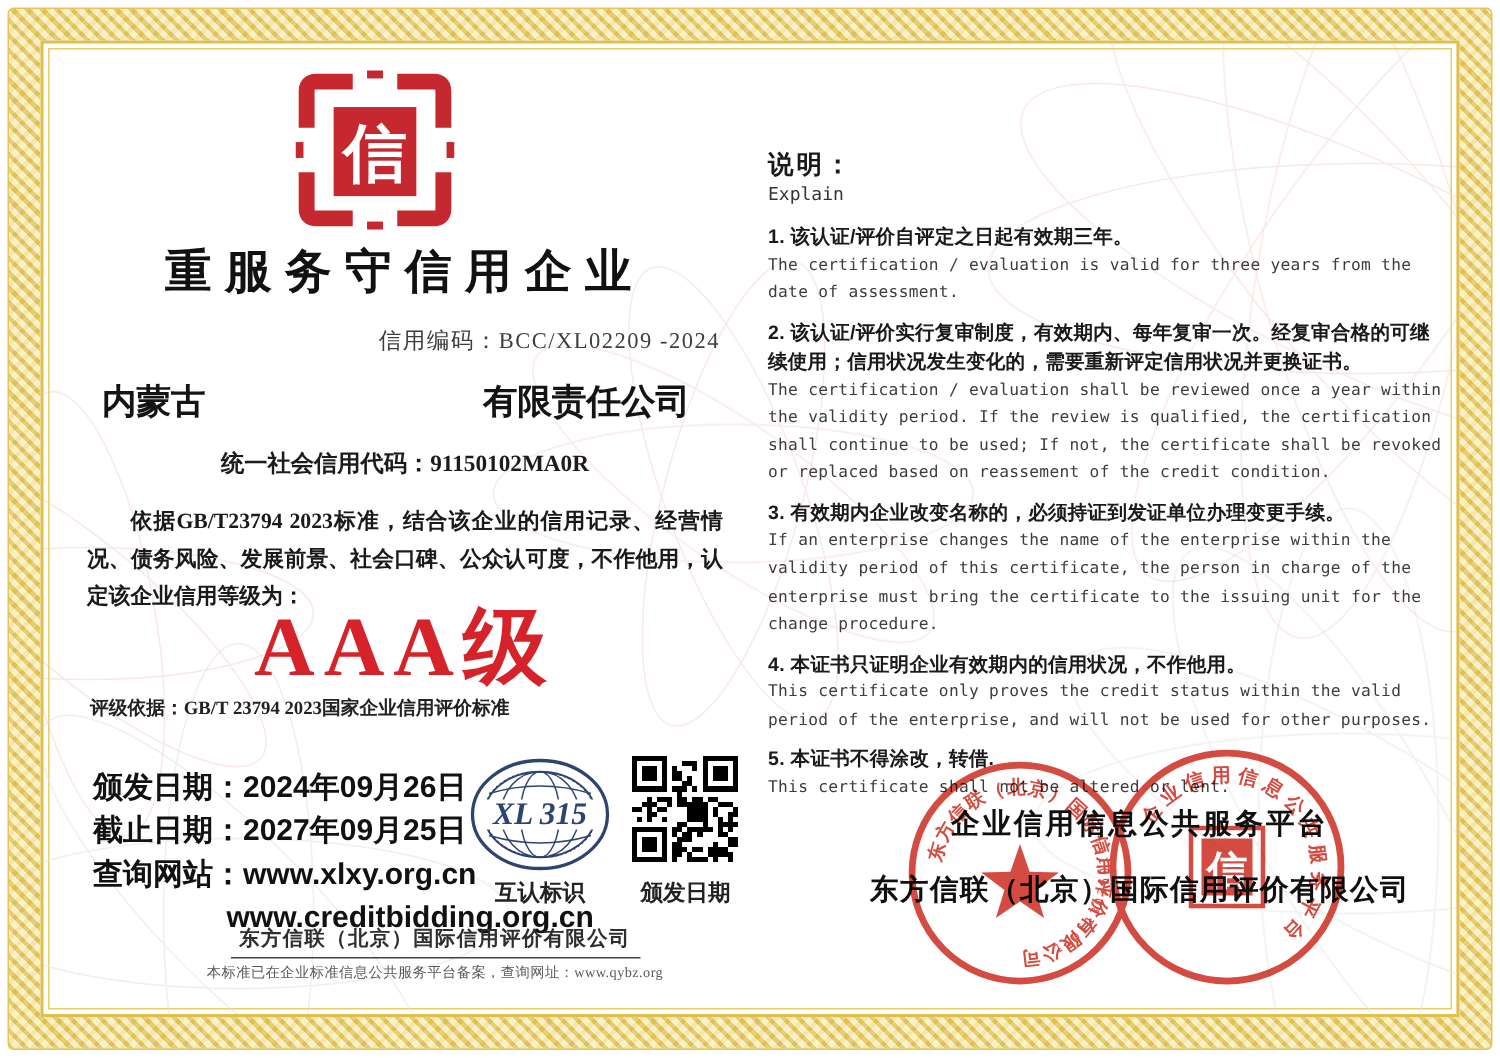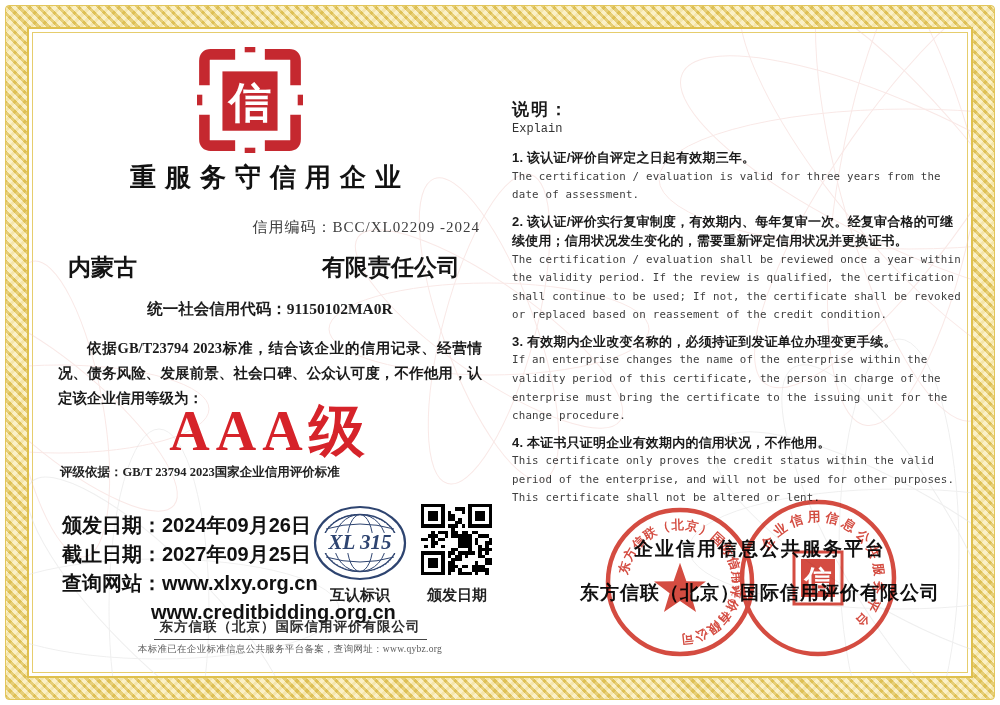--- a/index.html
+++ b/index.html
@@ -12,21 +12,21 @@
       #f1df9c;
       border:1px solid #e3c65a;border-radius:4px;}
   .inner{position:absolute;inset:27px;background:#fff;border:2px solid #dfc04e;
          box-shadow: inset 0 0 0 3px #ffffff, inset 0 0 0 4px #e6cd6d;}
   
   .wm{position:absolute;inset:29px;pointer-events:none;}
   
   .abs{position:absolute;}
   .serif{font-family:"Liberation Serif",serif;}
   .mono{font-family:"DejaVu Sans Mono",monospace;}
-  .title{left:60px;top:160px;width:420px;text-align:center;font-size:26px;font-weight:900;
+  .title{left:60px;top:160px;width:420px;text-align:center;font-size:31px;font-weight:900;
          letter-spacing:9px;color:#111;}
   .codeline{left:60px;top:218px;width:420px;text-align:right;font-size:15px;color:#3d3d3d;
             letter-spacing:1px;}
   .companyrow{left:68px;top:252px;width:392px;display:flex;justify-content:space-between;
               font-size:23px;font-weight:bold;color:#141414;text-align:center;}
   .uscc{left:60px;top:299px;width:420px;text-align:center;font-size:15.5px;font-weight:bold;color:#1c1c1c;}
   .statement{left:58px;top:336px;width:424px;font-size:14.5px;font-weight:bold;color:#1a1a1a;
              text-indent:2em;line-height:1.72;text-align:justify;}
   .grade{left:60px;top:394px;width:420px;text-align:center;font-size:56px;font-weight:900;
          color:#d6232a;letter-spacing:6px;}
@@ -35,21 +35,21 @@
   .dates .row{line-height:29px;}
   .dates .row.indent{padding-left:89px;}
   .marklabel{width:96px;text-align:center;font-size:15px;font-weight:bold;color:#222;}
   .issuer{left:90px;top:617px;width:400px;text-align:center;}
   .issuer .co{display:inline-block;font-size:13.5px;color:#2e2e2e;letter-spacing:1px;
               border-bottom:1px solid #444;padding:0 6px 3px 6px;font-weight:bold;}
   .issuer .note{margin-top:3px;font-size:9.5px;color:#5a5a5a;letter-spacing:.3px;}
   
   .explain{left:512px;top:86px;width:452px;color:#1a1a1a;}
   .explain .t{font-size:17px;font-weight:900;letter-spacing:2px;margin-top:12px;}
-  .explain .s{font-size:12px;margin:1px 0 12px 0;color:#333;font-family:Liberation Mono, monospace;}
+  .explain .s{font-size:12px;margin:1px 0 12px 0;color:#333;}
   .explain .zh{font-size:13px;font-weight:bold;line-height:1.5;margin-top:7px;letter-spacing:.2px;}
   .explain .en{font-size:10.8px;line-height:1.72;color:#3d3d3d;letter-spacing:.2px;
                font-family:"DejaVu Sans Mono",monospace;}
   .fr1{left:560px;top:536px;width:400px;text-align:center;font-size:19px;font-weight:900;
        color:#101010;letter-spacing:2px;}
   .fr2{left:543px;top:580px;width:434px;text-align:center;font-size:19px;font-weight:900;
        color:#101010;letter-spacing:1px;}
   .seals{left:575px;top:490px;mix-blend-mode:multiply;opacity:.9;}
   .qrbox{left:421px;top:504px;width:71px;height:71px;background:#fff;}
 </style>
@@ -396,20 +396,21 @@
     <div class="s mono">Explain</div>
     <div id="explain-items">
         <div class="zh">1. 该认证/评价自评定之日起有效期三年。</div>
         <div class="en">The certification / evaluation is valid for three years from the date of assessment.</div>
         <div class="zh">2. 该认证/评价实行复审制度，有效期内、每年复审一次。经复审合格的可继续使用；信用状况发生变化的，需要重新评定信用状况并更换证书。</div>
         <div class="en">The certification / evaluation shall be reviewed once a year within the validity period. If the review is qualified, the certification shall continue to be used; If not, the certificate shall be revoked or replaced based on reassement of the credit condition.</div>
         <div class="zh">3. 有效期内企业改变名称的，必须持证到发证单位办理变更手续。</div>
         <div class="en">If an enterprise changes the name of the enterprise within the validity period of this certificate, the person in charge of the enterprise must bring the certificate to the issuing unit for the change procedure.</div>
         <div class="zh">4. 本证书只证明企业有效期内的信用状况，不作他用。</div>
         <div class="en">This certificate only proves the credit status within the valid period of the enterprise, and will not be used for other purposes.</div>
+        <div class="zh">5. 本证书不得涂改，转借.</div>
         <div class="en">This certificate shall not be altered or lent.</div>
       </div>
   </div>
 
   <div class="abs fr1 serif">企业信用信息公共服务平台</div>
   <div class="abs fr2 serif">东方信联（北京）国际信用评价有限公司</div>
 
   <svg class="abs seals" width="390" height="192" viewBox="0 0 390 192">
     <defs>
       <path id="ringL" d="M105,92 m-53,0 a53,53 0 1,1 106,0 a53,53 0 1,1 -106,0"></path>

